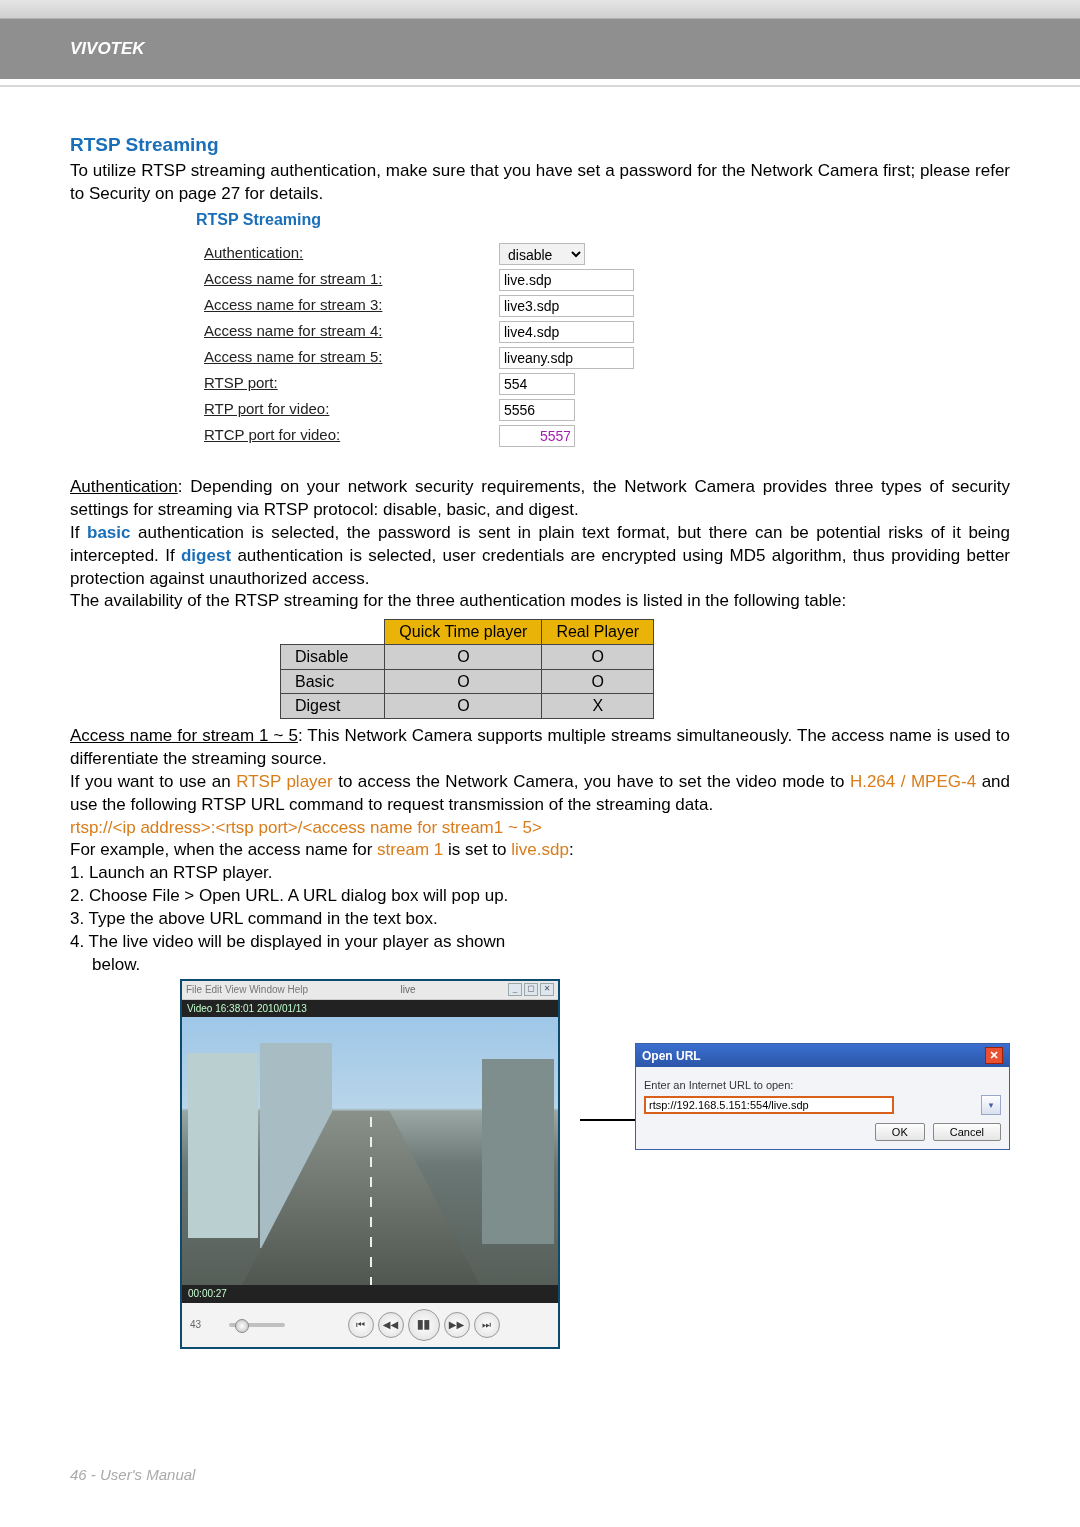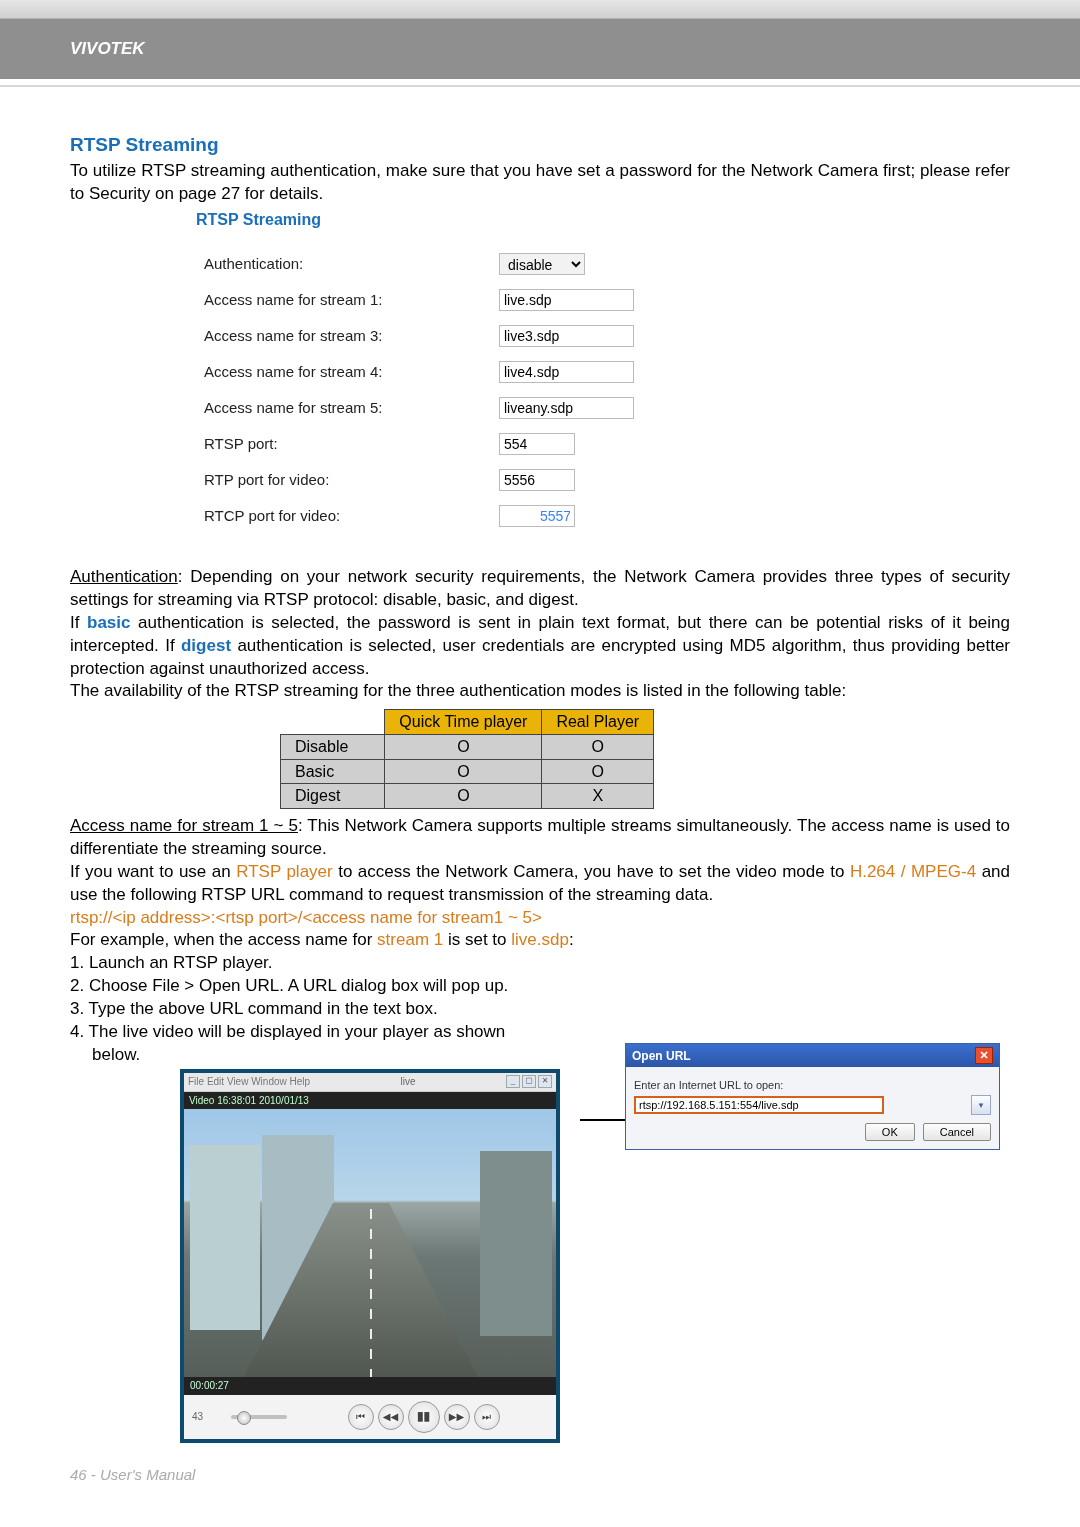--- a/index.html
+++ b/index.html
@@ -64,24 +64,24 @@
     top: -10px;
     left: 14px;
     background: #fff;
     color: #1a6fb8;
     font-weight: bold;
     font-size: 16px;
     padding: 0 6px;
   }
   .form-row {
     display: flex;
-    align-items: center;
-    margin: 14px 0;
+    margin: 4px 0;
     font-size: 15px;
     color: #222;
+    text-decoration: underline;
   }
   .form-row .lbl {
     width: 295px;
     padding-left: 8px;
   }
   .form-row .ctrl input, .form-row .ctrl select {
     font-size: 14px;
     padding: 2px 4px;
     border: 1px solid #bbb;
     height: 22px;
@@ -110,21 +110,21 @@
   table.avail th { background: #eab308; }
   table.avail td.rowh { text-align: left; padding-right:36px;}
   table.avail tr:first-child td:first-child { border-top:none; border-left:none; background:transparent;}
   .step-row {
     display: flex;
     align-items: flex-start;
   }
   .step-text { flex: 0 0 550px; }
   .dialog-area {
     position: absolute;
-    right: 80px;
+    right: 70px;
     top: 1043px;
     width: 395px;
   }
   .dialog {
     border: 1px solid #3b5fa8;
     background: #e9eef7;
     font-size: 11px;
     margin-left: 20px;
   }
   .dialog-title {
@@ -189,21 +189,21 @@
     border-left:8px solid #000;
     border-top:5px solid transparent;
     border-bottom:5px solid transparent;
   }
   .player-wrap {
     margin-left: 110px;
     margin-top: 2px;
     width: 380px;
   }
   .player {
-    border: 4px solid #0c4a6e;
+    border: 2px solid #0c4a6e;
     background: #eaeaea;
     font-size: 10px;
   }
   .player-titlebar {
     background: #e9e9e9;
     color: #777;
     padding: 2px 4px;
     display:flex; justify-content:space-between; align-items:center;
     border-bottom: 1px solid #ccc;
   }
@@ -315,21 +315,21 @@
       <div class="form-row">
         <div class="lbl">RTSP port:</div>
         <div class="ctrl"><input class="short" value="554" style=""></div>
       </div>
       <div class="form-row">
         <div class="lbl">RTP port for video:</div>
         <div class="ctrl"><input class="short" value="5556" style=""></div>
       </div>
       <div class="form-row">
         <div class="lbl">RTCP port for video:</div>
-        <div class="ctrl"><input class="short" style="color: #3b82f6; padding-left: 40px;" value="5557"></div>
+        <div class="ctrl"><input class="short" style="color: #a21caf; padding-left: 40px;" value="5557"></div>
       </div>
     </div>
 
     <div class="justify">
       <span class="underline">Authentication</span><span>: Depending on your network security requirements, the Network Camera provides three types of security settings for streaming via RTSP protocol: disable, basic, and digest.</span>
     </div>
     <div class="justify">
       <span>If </span><span class="blue-bold">basic</span><span> authentication is selected, the password is sent in plain text format, but there can be potential risks of it being intercepted. If </span><span class="blue-bold">digest</span><span> authentication is selected, user credentials are encrypted using MD5 algorithm, thus providing better protection against unauthorized access.</span>
     </div>
     <div>The availability of the RTSP streaming for the three authentication modes is listed in the following table:</div>

